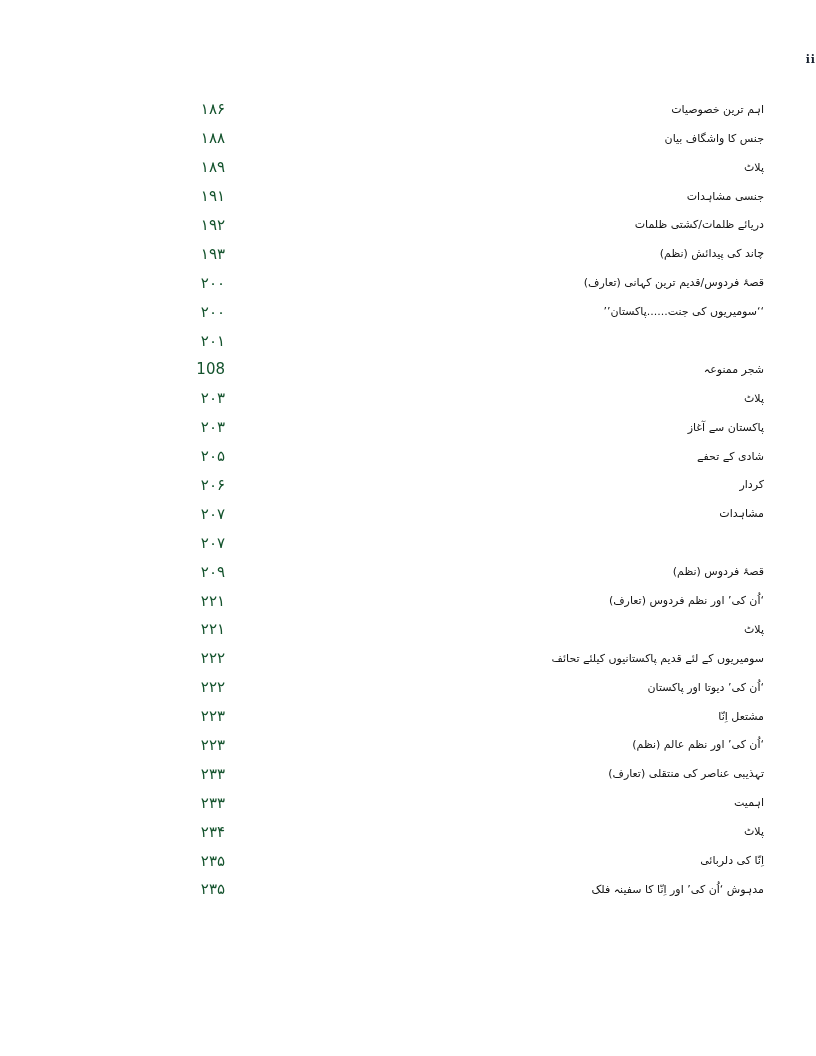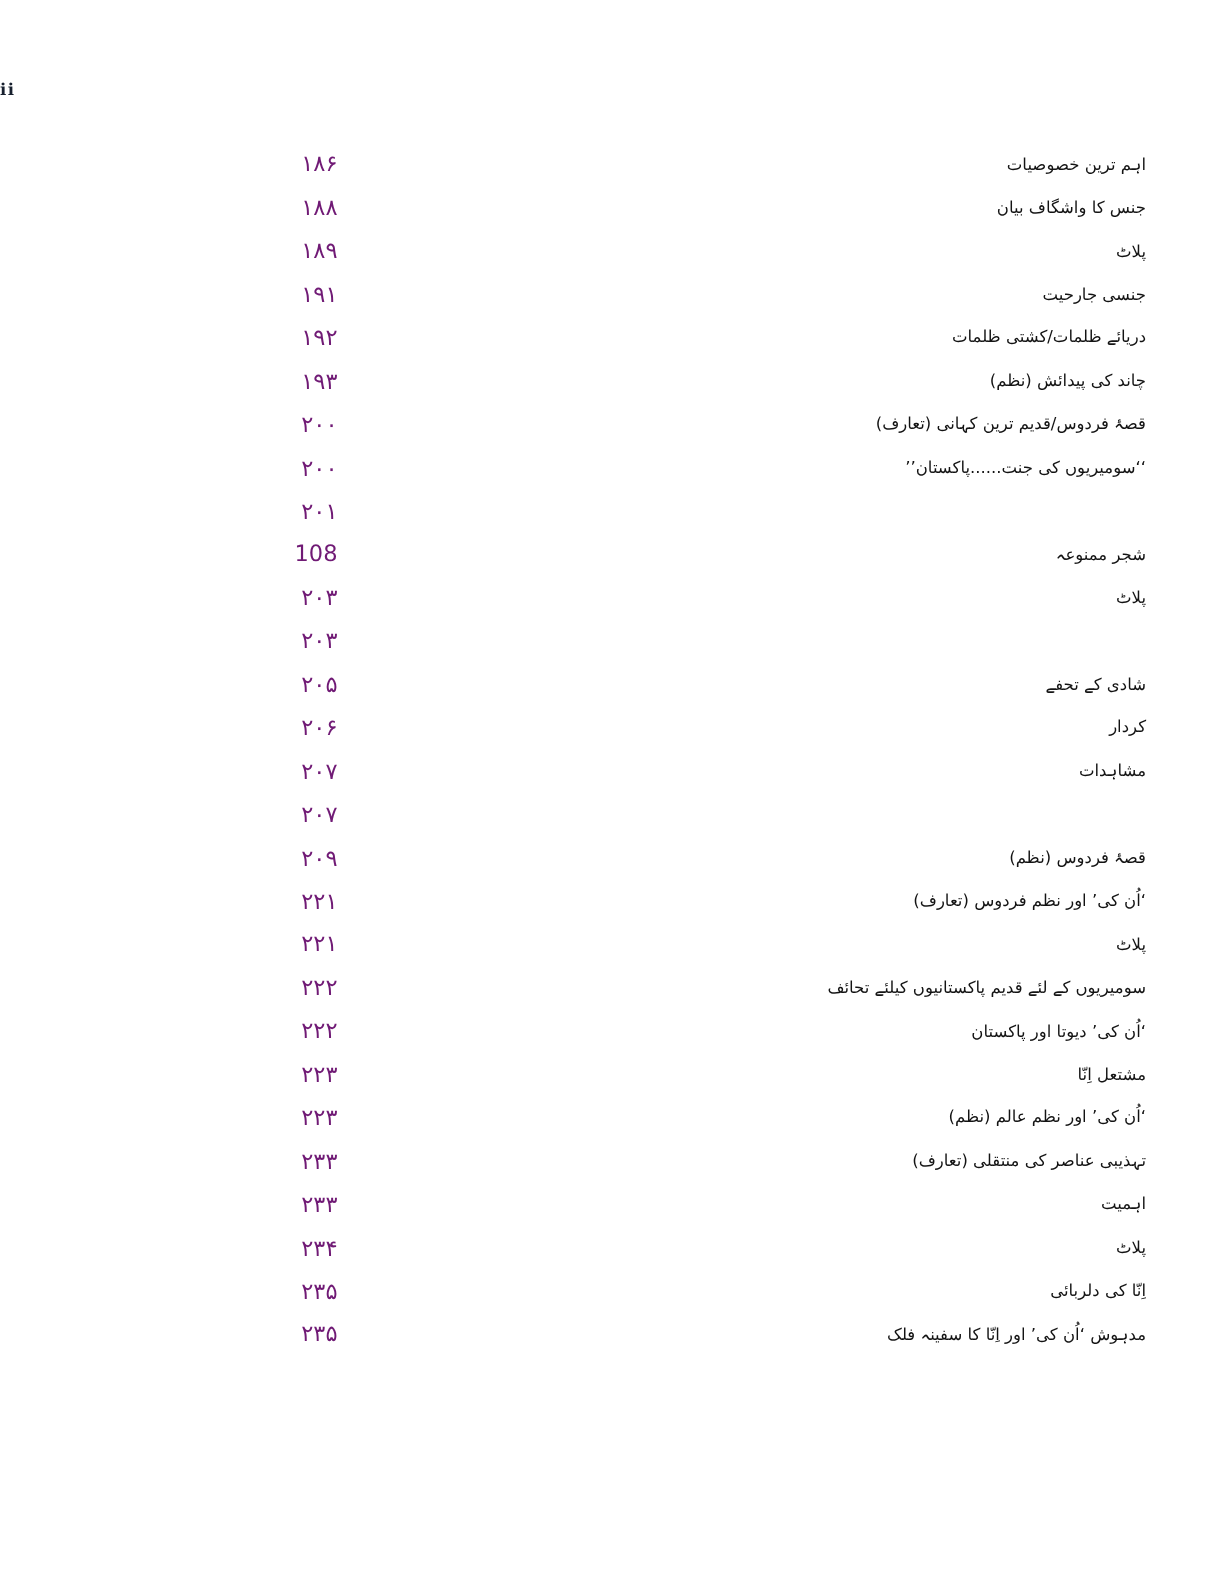--- a/index.html
+++ b/index.html
@@ -15,21 +15,21 @@
     width: 816px;
     height: 1056px;
     background: #ffffff;
     color: #1a1a1a;
   }
   .folio {
     position: absolute;
     top: 53px;
     left: 0;
     width: 100%;
-    text-align: left;
+    text-align: right;
     font-family: "DejaVu Serif", serif;
     font-weight: bold;
     font-size: 11px;
     letter-spacing: 1px;
     color: #17202e;
   }
   .toc {
     position: absolute;
     top: 95px;
     left: 183px;
@@ -39,21 +39,21 @@
     display: flex;
     justify-content: space-between;
     align-items: center;
     height: 28.9px;
   }
   .toc-page-num {
     direction: ltr;
     flex: 0 0 44px;
     text-align: right;
     font-size: 15px;
-    color: #701a75;
+    color: #14532d;
     font-family: "DejaVu Sans", sans-serif;
     padding-right: 2px;
   }
   .toc-title {
     direction: rtl;
     flex: 1 1 auto;
     text-align: right;
     font-size: 11px;
     line-height: 1.2;
     color: #131313;
@@ -79,21 +79,21 @@
     <span class="toc-title" dir="rtl">جنس کا واشگاف بیان</span>
   </div>
 
   <div class="toc-row">
     <span class="toc-page-num">۱۸۹</span>
     <span class="toc-title" dir="rtl">پلاٹ</span>
   </div>
 
   <div class="toc-row">
     <span class="toc-page-num">۱۹۱</span>
-    <span class="toc-title" dir="rtl">جنسی جارحیت</span>
+    <span class="toc-title" dir="rtl">جنسی مشاہدات</span>
   </div>
 
   <div class="toc-row">
     <span class="toc-page-num">۱۹۲</span>
     <span class="toc-title" dir="rtl">دریائے ظلمات/کشتی ظلمات</span>
   </div>
 
   <div class="toc-row">
     <span class="toc-page-num">۱۹۳</span>
     <span class="toc-title" dir="rtl">چاند کی پیدائش (نظم)</span>
@@ -118,20 +118,21 @@
     <span class="toc-title" dir="rtl">شجر ممنوعہ</span>
   </div>
 
   <div class="toc-row">
     <span class="toc-page-num">۲۰۳</span>
     <span class="toc-title" dir="rtl">پلاٹ</span>
   </div>
 
   <div class="toc-row">
     <span class="toc-page-num">۲۰۳</span>
+    <span class="toc-title" dir="rtl">پاکستان سے آغاز</span>
   </div>
 
   <div class="toc-row">
     <span class="toc-page-num">۲۰۵</span>
     <span class="toc-title" dir="rtl">شادی کے تحفے</span>
   </div>
 
   <div class="toc-row">
     <span class="toc-page-num">۲۰۶</span>
     <span class="toc-title" dir="rtl">کردار</span>

